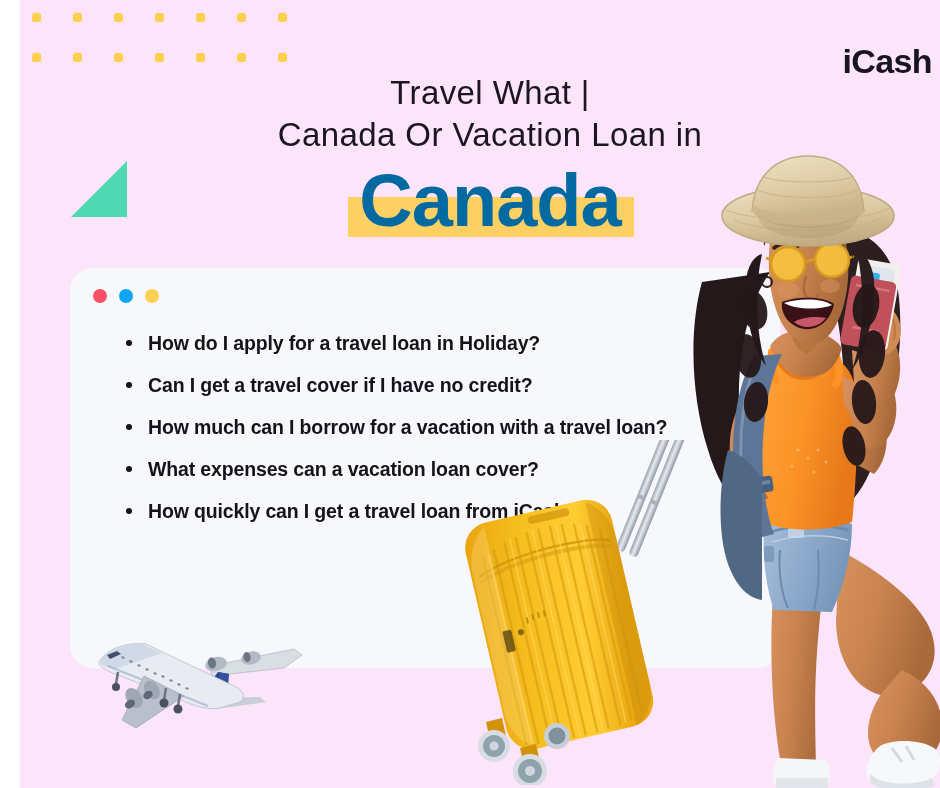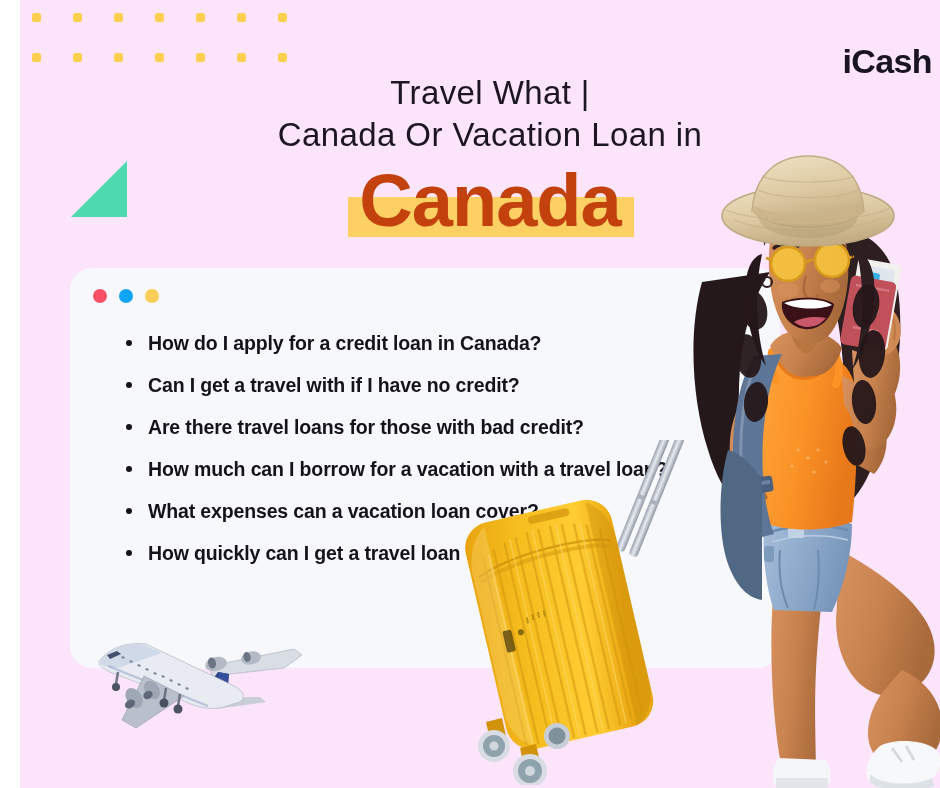--- a/index.html
+++ b/index.html
@@ -92,21 +92,21 @@
     height: 40px;
     background: #fdd063;
     z-index: 0;
   }
   .headline-emphasis {
     position: relative;
     z-index: 1;
     font-size: 74px;
     font-weight: 900;
     letter-spacing: -1px;
-    color: #c2410c;
+    color: #0369a1;
     line-height: 78px;
     padding: 0 14px;
     display: inline-block;
   }
 
   
   .content-card {
     position: absolute;
     left: 50px;
     top: 268px;
@@ -207,23 +207,22 @@
     </div>
   </div>
 
   <div class="content-card">
     <div class="window-dots">
       <span class="window-dot red"></span>
       <span class="window-dot blue"></span>
       <span class="window-dot yellow"></span>
     </div>
     <ul class="faq-list">
-      <li class="faq-item">How do I apply for a credit loan in Canada?</li>
-      <li class="faq-item">Can I get a travel with if I have no credit?</li>
-      <li class="faq-item">Are there travel loans for those with bad credit?</li>
+      <li class="faq-item">How do I apply for a travel loan in Holiday?</li>
+      <li class="faq-item">Can I get a travel cover if I have no credit?</li>
       <li class="faq-item">How much can I borrow for a vacation with a travel loan?</li>
       <li class="faq-item">What expenses can a vacation loan cover?</li>
       <li class="faq-item">How quickly can I get a travel loan from iCash?</li>
     </ul>
   </div>
 
   <div class="illustration airplane">
     <svg viewBox="0 0 230 135" width="230" height="135">
 
       <path d="M122 52 L206 35 L214 41 L196 54 L124 62 Z" fill="#d9dde4"></path>

